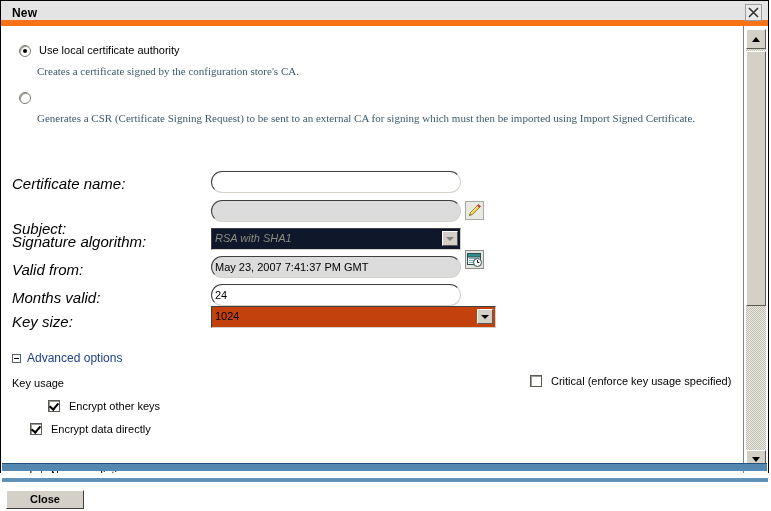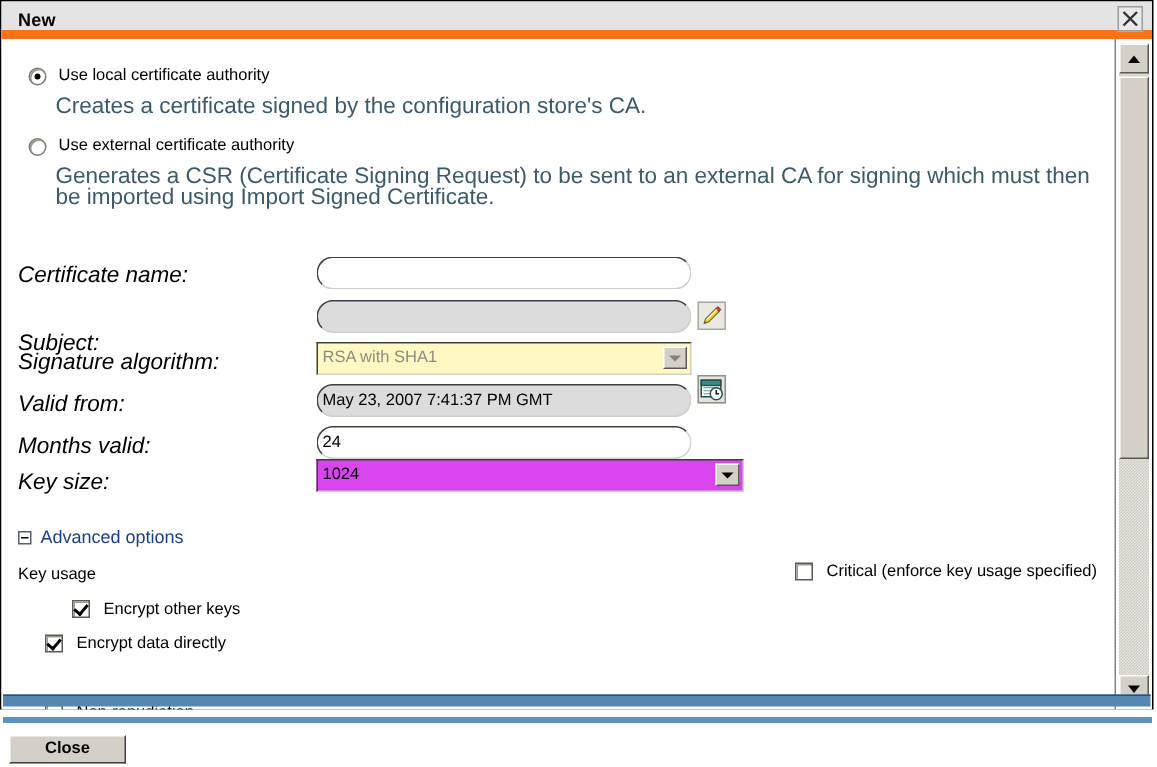--- a/index.html
+++ b/index.html
@@ -175,22 +175,23 @@
   .radio-label {
     margin-left: 8px;
     font-size: 11px;
     color: #000;
     line-height: 13px;
     white-space: nowrap;
   }
   .desc {
     position: absolute;
     color: #3b5a6b;
-    font-size: 15px;
+    font-size: 11px;
     line-height: 14px;
+    font-family: Liberation Serif, serif;
   }
 
   
   .field-label {
     position: absolute;
     left: 11px;
     font-size: 15px;
     color: #000;
     white-space: nowrap;
     font-style: italic;
@@ -210,34 +211,35 @@
     line-height: 14px;
     border-radius: 11px;
   }
   .textbox.readonly-gray {
     background: #dcdcdc;
     color: #000;
   }
   .combo {
     position: absolute;
     box-sizing: border-box;
-    background: #d946ef;
+    background: #c2410c;
     border-top: 1px solid #3f3f3f;
     border-left: 1px solid #3f3f3f;
     border-right: 1px solid #d4d0c8;
     border-bottom: 1px solid #d4d0c8;
     font-size: 11px;
     color: #000;
     padding: 2px 3px;
     line-height: 14px;
     cursor: pointer;
   }
   .combo.disabled {
-    background: #fef9c3;
+    background: #0f172a;
     color: #8c8c84;
+    font-style: italic;
   }
   .combo-arrow {
     position: absolute;
     right: 2px;
     top: 2px;
     width: 16px;
     height: 15px;
     background: #d4d0c8;
     border-top: 1px solid #ffffff;
     border-left: 1px solid #ffffff;
@@ -399,21 +401,20 @@
     <div id="content">
 
       <div class="radio-row" style="top:18px;">
         <span class="radio checked"></span>
         <span class="radio-label">Use local certificate authority</span>
       </div>
       <div class="desc" style="left:36px; top:38px; width:690px;">Creates a certificate signed by the configuration store's CA.</div>
 
       <div class="radio-row" style="top:65px;">
         <span class="radio"></span>
-        <span class="radio-label">Use external certificate authority</span>
       </div>
       <div class="desc" style="left:36px; top:85px; width:692px; text-indent:0;">Generates a CSR (Certificate Signing Request) to be sent to an external CA for signing which must then be imported using Import Signed Certificate.</div>
 
       <div class="field-label" style="top:149px;">Certificate name:</div>
       <input class="textbox" style="left: 210px; top: 145px; width: 250px; height: 22px;" value="">
 
       <div class="field-label" style="top:178px;margin-top:16px;">Subject:</div>
       <input class="textbox readonly-gray" style="left: 210px; top: 174px; width: 250px; height: 22px;" readonly="" value="">
       <div class="icon-btn" style="left:464px; top:175px;">
         <svg width="17" height="17" viewBox="0 0 17 17" aria-hidden="true">

